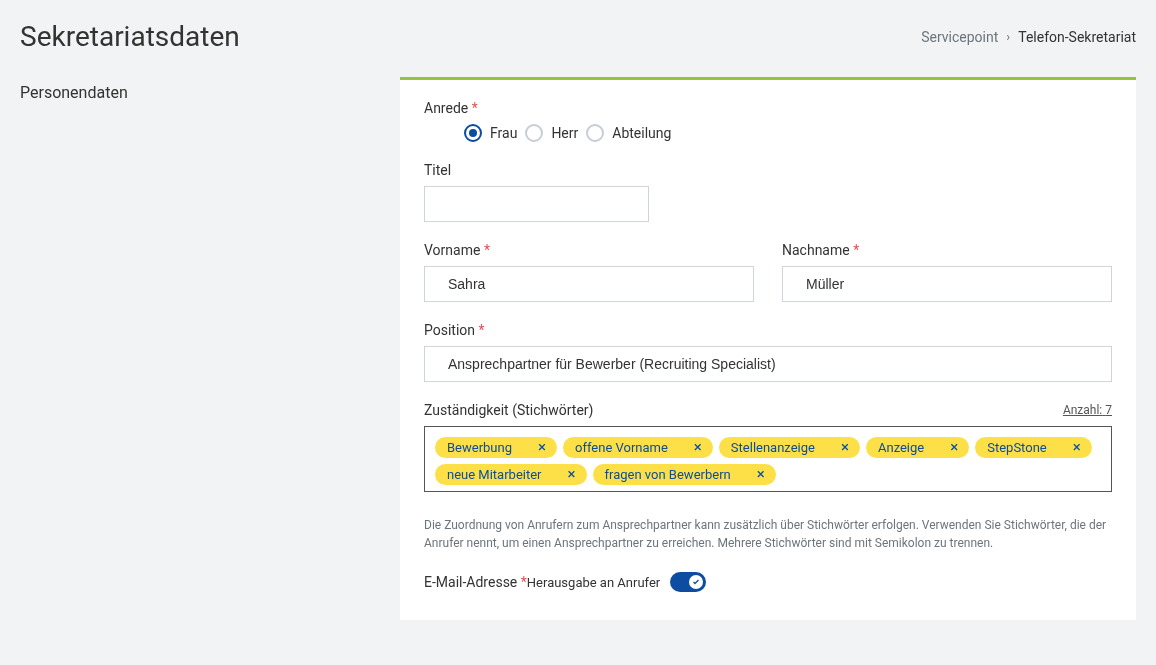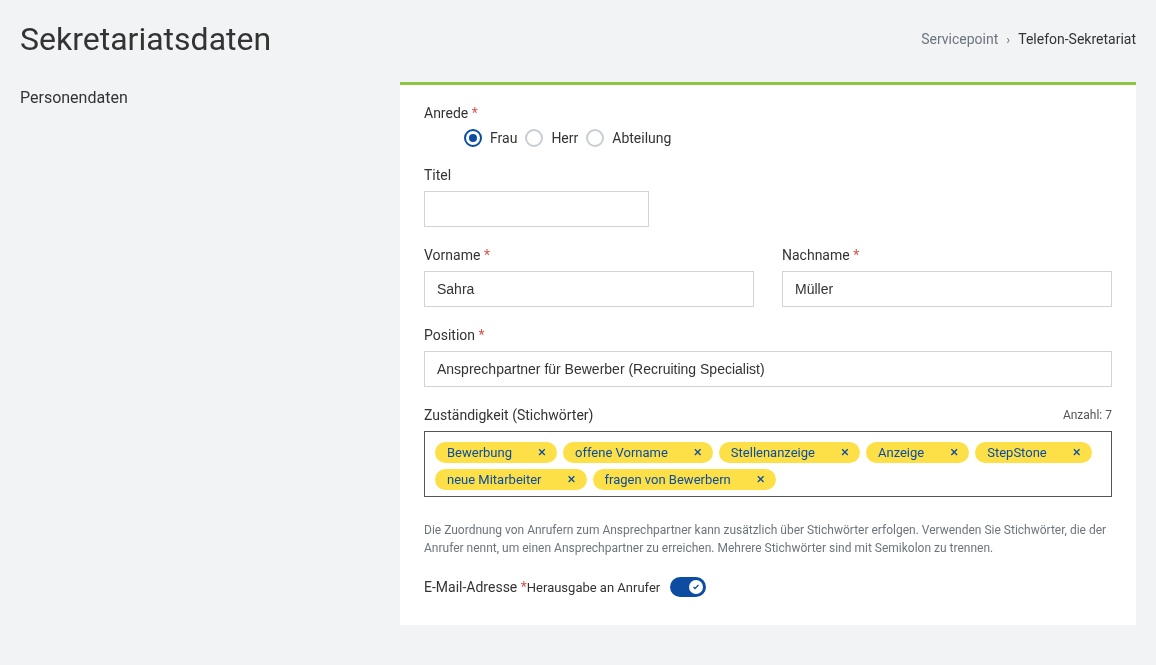--- a/index.html
+++ b/index.html
@@ -14,21 +14,21 @@
     .page {
       padding: 20px 20px 0 20px;
     }
     .header {
       display: flex;
       justify-content: space-between;
       align-items: center;
       margin-bottom: 24px;
     }
     .page-title {
-      font-size: 32px;
+      font-size: 28px;
       font-weight: 400;
       color: #333;
     }
     .breadcrumb {
       font-size: 14px;
       color: #6c757d;
       display: flex;
       align-items: center;
       gap: 8px;
     }
@@ -104,21 +104,21 @@
       top: 50%;
       left: 50%;
       transform: translate(-50%, -50%);
     }
     .radio-label {
       font-size: 14px;
       color: #333;
     }
     .form-input {
       width: 100%;
-      padding: 9px 12px;
+      padding: 9px 23px;
       border: 1px solid #ced4da;
       font-size: 14px;
       color: #333;
       background: #fff;
     }
     .input-narrow {
       width: 225px;
     }
     .form-row {
       display: flex;
@@ -130,20 +130,21 @@
     .label-row {
       display: flex;
       justify-content: space-between;
       align-items: center;
       margin-bottom: 8px;
       gap: 24px;
     }
     .count-label {
       font-size: 12px;
       color: #555;
+      text-decoration: underline;
     }
     .tags-input {
       border: 1.5px solid #555;
       padding: 10px 10px 6px 10px;
       display: flex;
       flex-wrap: wrap;
       gap: 6px;
       min-height: 60px;
     }
     .tag {

